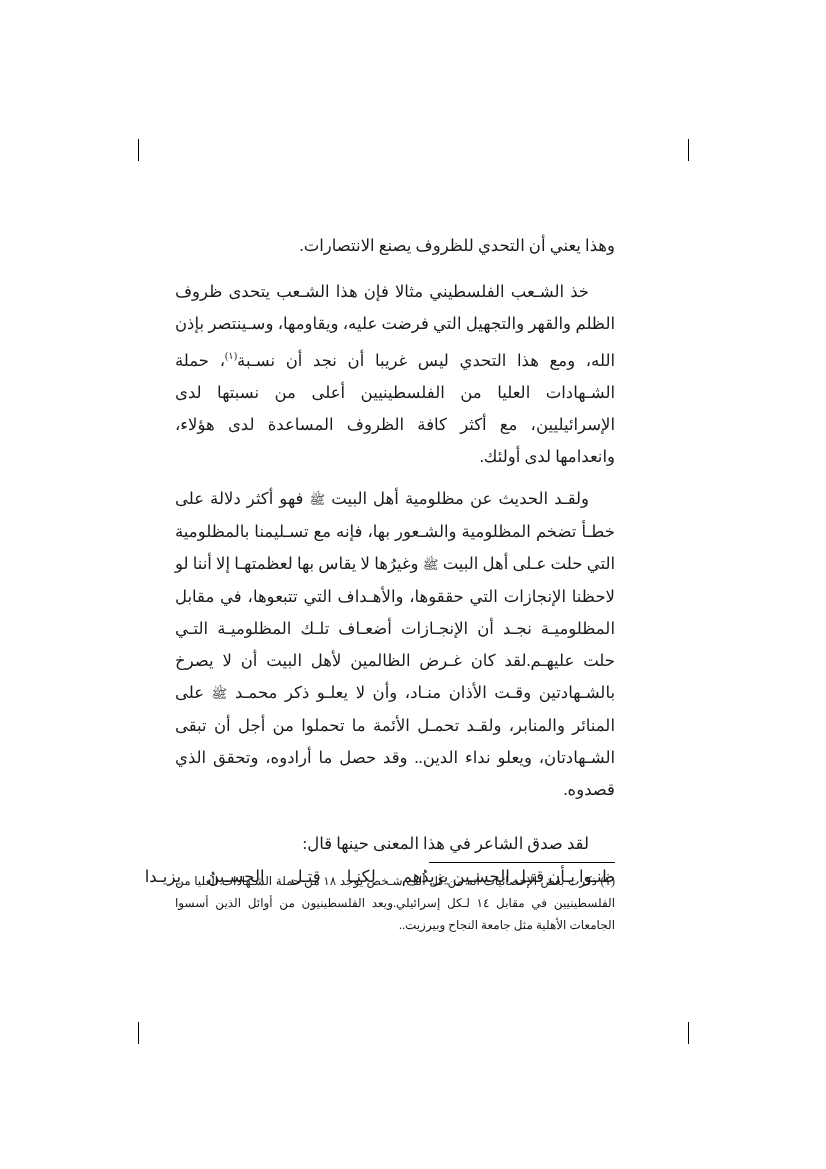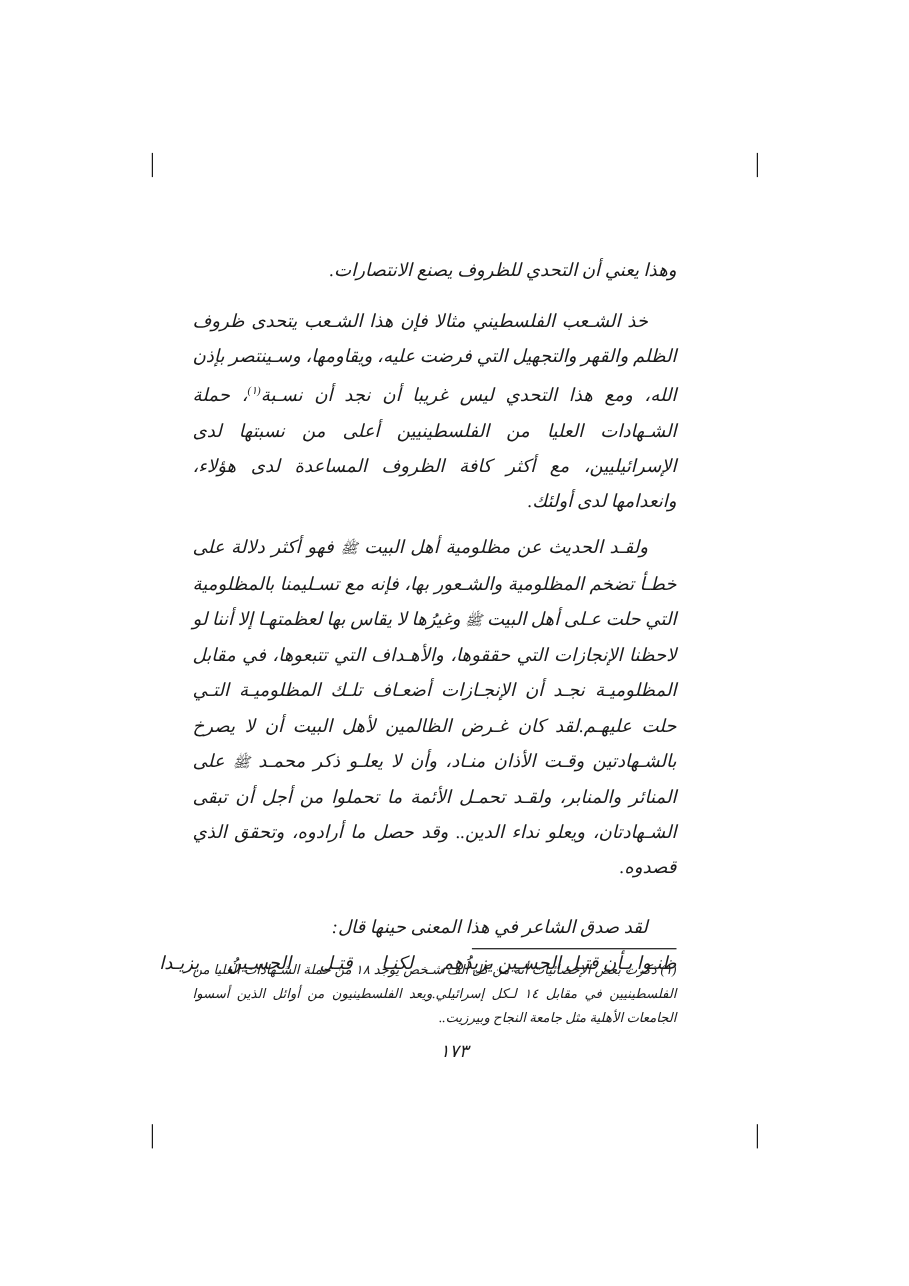--- a/index.html
+++ b/index.html
@@ -8,21 +8,20 @@
     background: #ffffff;
   }
   .page {
     position: relative;
     width: 826px;
     height: 1169px;
     background: #ffffff;
     overflow: hidden;
     font-family: "Liberation Serif", "DejaVu Serif", serif;
     color: #1a1a1a;
-    font-style: italic;
   }
 
   
   .crop {
     position: absolute;
     background: #000000;
   }
   .crop-tl-v { left: 138px; top: 139px; width: 1px; height: 22px; }
   .crop-tr-v { left: 688px; top: 139px; width: 1px; height: 22px; }
   .crop-bl-v { left: 138px; top: 1022px; width: 1px; height: 22px; }
@@ -147,15 +146,14 @@
       <span class="seg">ظنـوا بـأن قتـل الحسـين يزيدُهم</span><span class="spacer"></span><span class="seg">لكنـا</span><span class="spacer"></span><span class="seg">قتـل</span><span class="spacer"></span><span class="seg">الحسـينُ</span><span class="spacer"></span><span class="seg">يزيـدا</span>
     </div>
 
   </div>
 
   <div class="footnote-wrap">
     <div class="footnote-rule"></div>
     <p class="footnote">(١) ذكرت بعض الإحصائيات أنه من كل ألف شـخص يوجد ١٨ من حملة الشـهادات العليا من الفلسطينيين في مقابل ١٤ لـكل إسرائيلي.ويعد الفلسطينيون من أوائل الذين أسسوا الجامعات الأهلية مثل جامعة النجاح وبيرزيت..</p>
   </div>
 
-  <div class="folio">١٧٣</div>
 
 </div>
 
 </body></html>

